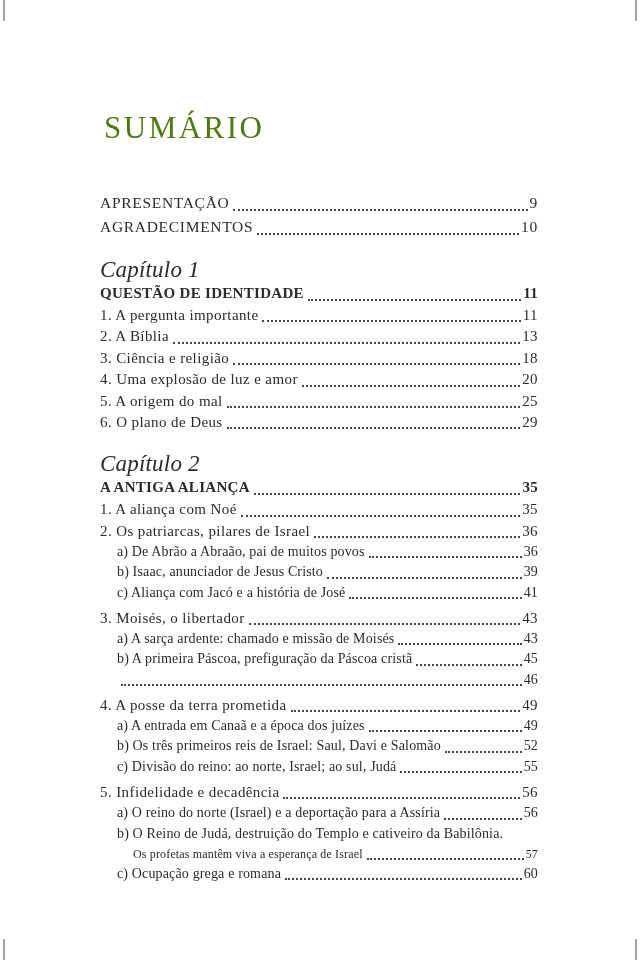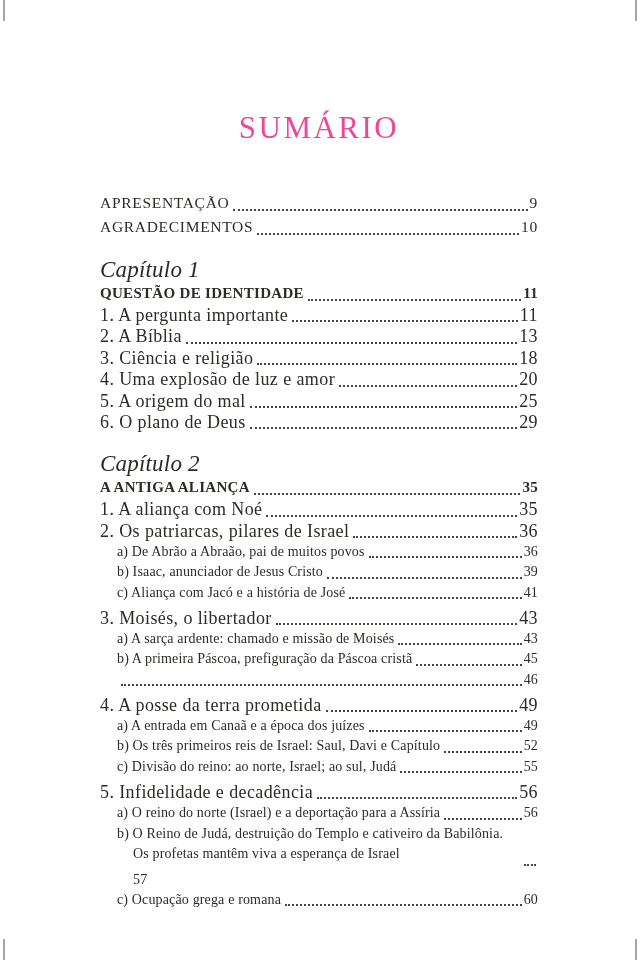--- a/index.html
+++ b/index.html
@@ -23,27 +23,27 @@
   .crop-bl { left: 3px; bottom: 0; }
   .crop-br { right: 3px; bottom: 0; }
 
   .content {
     position: absolute;
     left: 100px;
     top: 0;
     width: 438px;
   }
   .title {
-    margin: 12px;
+    margin: 4px;
     margin-top: 110px;
     font-size: 31px;
     font-weight: 400;
     letter-spacing: 2.5px;
-    text-align: center;
-    color: #ec4899;
+    text-align: left;
+    color: #4d7c0f;
     line-height: 36px;
   }
   .front-list { margin-top: 45px; }
   .front-list .row {
     font-size: 15.5px;
     line-height: 24px;
     letter-spacing: 0.7px;
   }
 
   .chapter-label {
@@ -53,33 +53,33 @@
     margin-top: 18px;
     letter-spacing: 0.2px;
   }
   .chapter-title-row {
     font-weight: 700;
     font-size: 15px;
     line-height: 23px;
     letter-spacing: 0.3px;
   }
 
-  .row { display: flex; align-items: flex-start; }
+  .row { display: flex; align-items: center; }
   .row .dots {
     flex: 1;
     min-width: 12px;
     border-bottom: 2px dotted #4a443f;
     align-self: flex-end;
     margin: 0 2px 4px 4px;
   }
   .row .pg { white-space: nowrap; }
 
-  .lvl1 { font-size: 18px; line-height: 21.4px; letter-spacing: 0.4px; }
+  .lvl1 { font-size: 15px; line-height: 21.4px; letter-spacing: 0.4px; }
   .lvl2 { font-size: 14px;   line-height: 20.2px; padding-left: 17px; letter-spacing: 0.15px; }
-  .lvl3 { font-size: 14px;   line-height: 20.2px; padding-left: 33px; letter-spacing: 0.15px; flex-direction: column; }
+  .lvl3 { font-size: 12px;   line-height: 20.2px; padding-left: 33px; letter-spacing: 0.15px; }
   .gap-before { margin-top: 5px; }
 </style>
 </head>
 <body>
 
 <div class="page">
   <div class="crop-mark crop-tl"></div>
   <div class="crop-mark crop-tr"></div>
   <div class="crop-mark crop-bl"></div>
   <div class="crop-mark crop-br"></div>
@@ -192,21 +192,21 @@
             <span class="lbl">4. A posse da terra prometida</span>
             <span class="dots"></span>
             <span class="pg">49</span>
           </div>
           <div class="row lvl2">
             <span class="lbl">a) A entrada em Canaã e a época dos juízes</span>
             <span class="dots"></span>
             <span class="pg">49</span>
           </div>
           <div class="row lvl2">
-            <span class="lbl">b) Os três primeiros reis de Israel: Saul, Davi e Capítulo</span>
+            <span class="lbl">b) Os três primeiros reis de Israel: Saul, Davi e Salomão</span>
             <span class="dots"></span>
             <span class="pg">52</span>
           </div>
           <div class="row lvl2">
             <span class="lbl">c) Divisão do reino: ao norte, Israel; ao sul, Judá</span>
             <span class="dots"></span>
             <span class="pg">55</span>
           </div>
           <div class="row lvl1 gap-before">
             <span class="lbl">5. Infidelidade e decadência</span>

